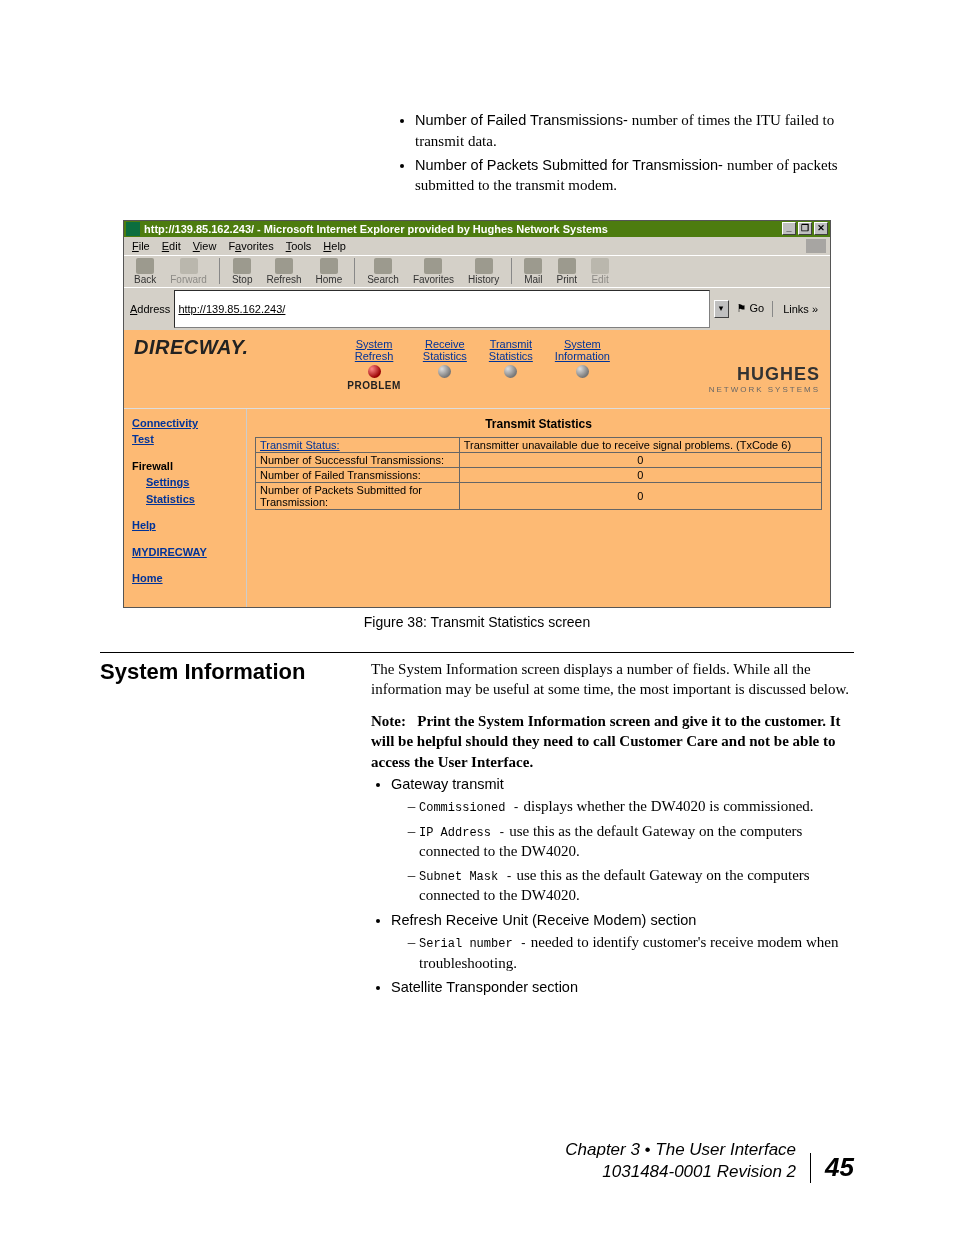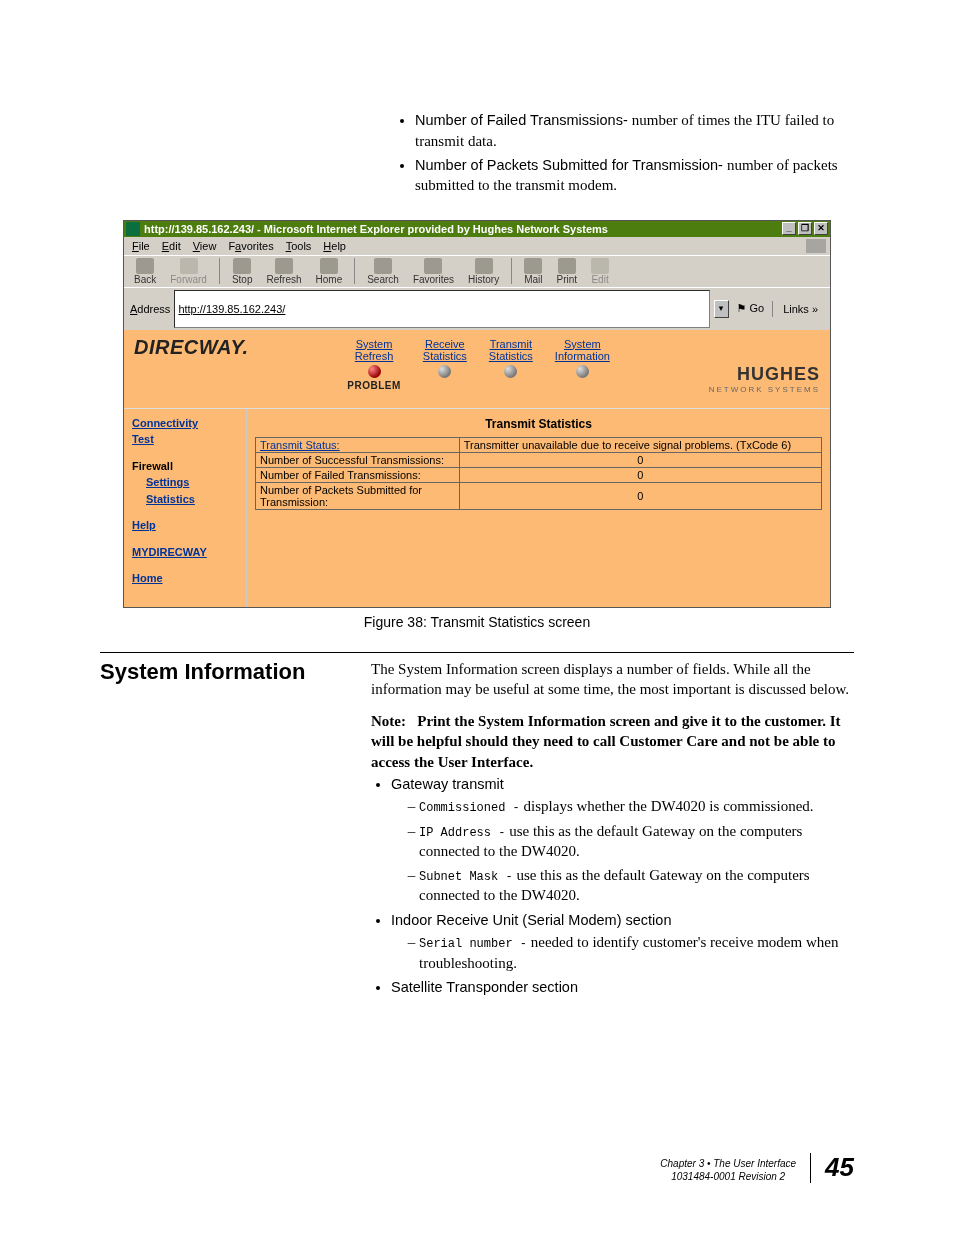--- a/index.html
+++ b/index.html
@@ -335,23 +335,23 @@
     bottom: 52px;
     right: 100px;
     left: 100px;
     display: flex;
     justify-content: flex-end;
     align-items: flex-end;
     gap: 14px;
     font-family: Arial, Helvetica, sans-serif;
   }
   .footer .footer-text {
-    text-align: center;
+    text-align: right;
     font-style: italic;
-    font-size: 10px;
+    font-size: 17px;
     line-height: 1.3;
   }
   .footer .footer-divider {
     width: 1px;
     height: 30px;
     background: #000;
   }
   .footer .page-num {
     font-size: 26px;
     font-weight: bold;
@@ -544,21 +544,21 @@
       <ul class="bullets" style="margin-top:2px">
         <li>
           <span class="sans-bold">Gateway transmit</span>
           <ul class="nested">
             <li><span class="mono">Commissioned -</span><span> displays whether the DW4020 is commissioned.</span></li>
             <li><span class="mono">IP Address -</span><span> use this as the default Gateway on the computers connected to the DW4020.</span></li>
             <li><span class="mono">Subnet Mask -</span><span> use this as the default Gateway on the computers connected to the DW4020.</span></li>
           </ul>
         </li>
         <li>
-          <span class="sans-bold">Indoor Receive Unit (Serial Modem) section</span>
+          <span class="sans-bold">Refresh Receive Unit (Receive Modem) section</span>
           <ul class="nested">
             <li><span class="mono">Serial number -</span><span> needed to identify customer's receive modem when troubleshooting.</span></li>
           </ul>
         </li>
         <li>
           <span class="sans-bold">Satellite Transponder section</span>
         </li>
       </ul>
     </div>
   </div>

